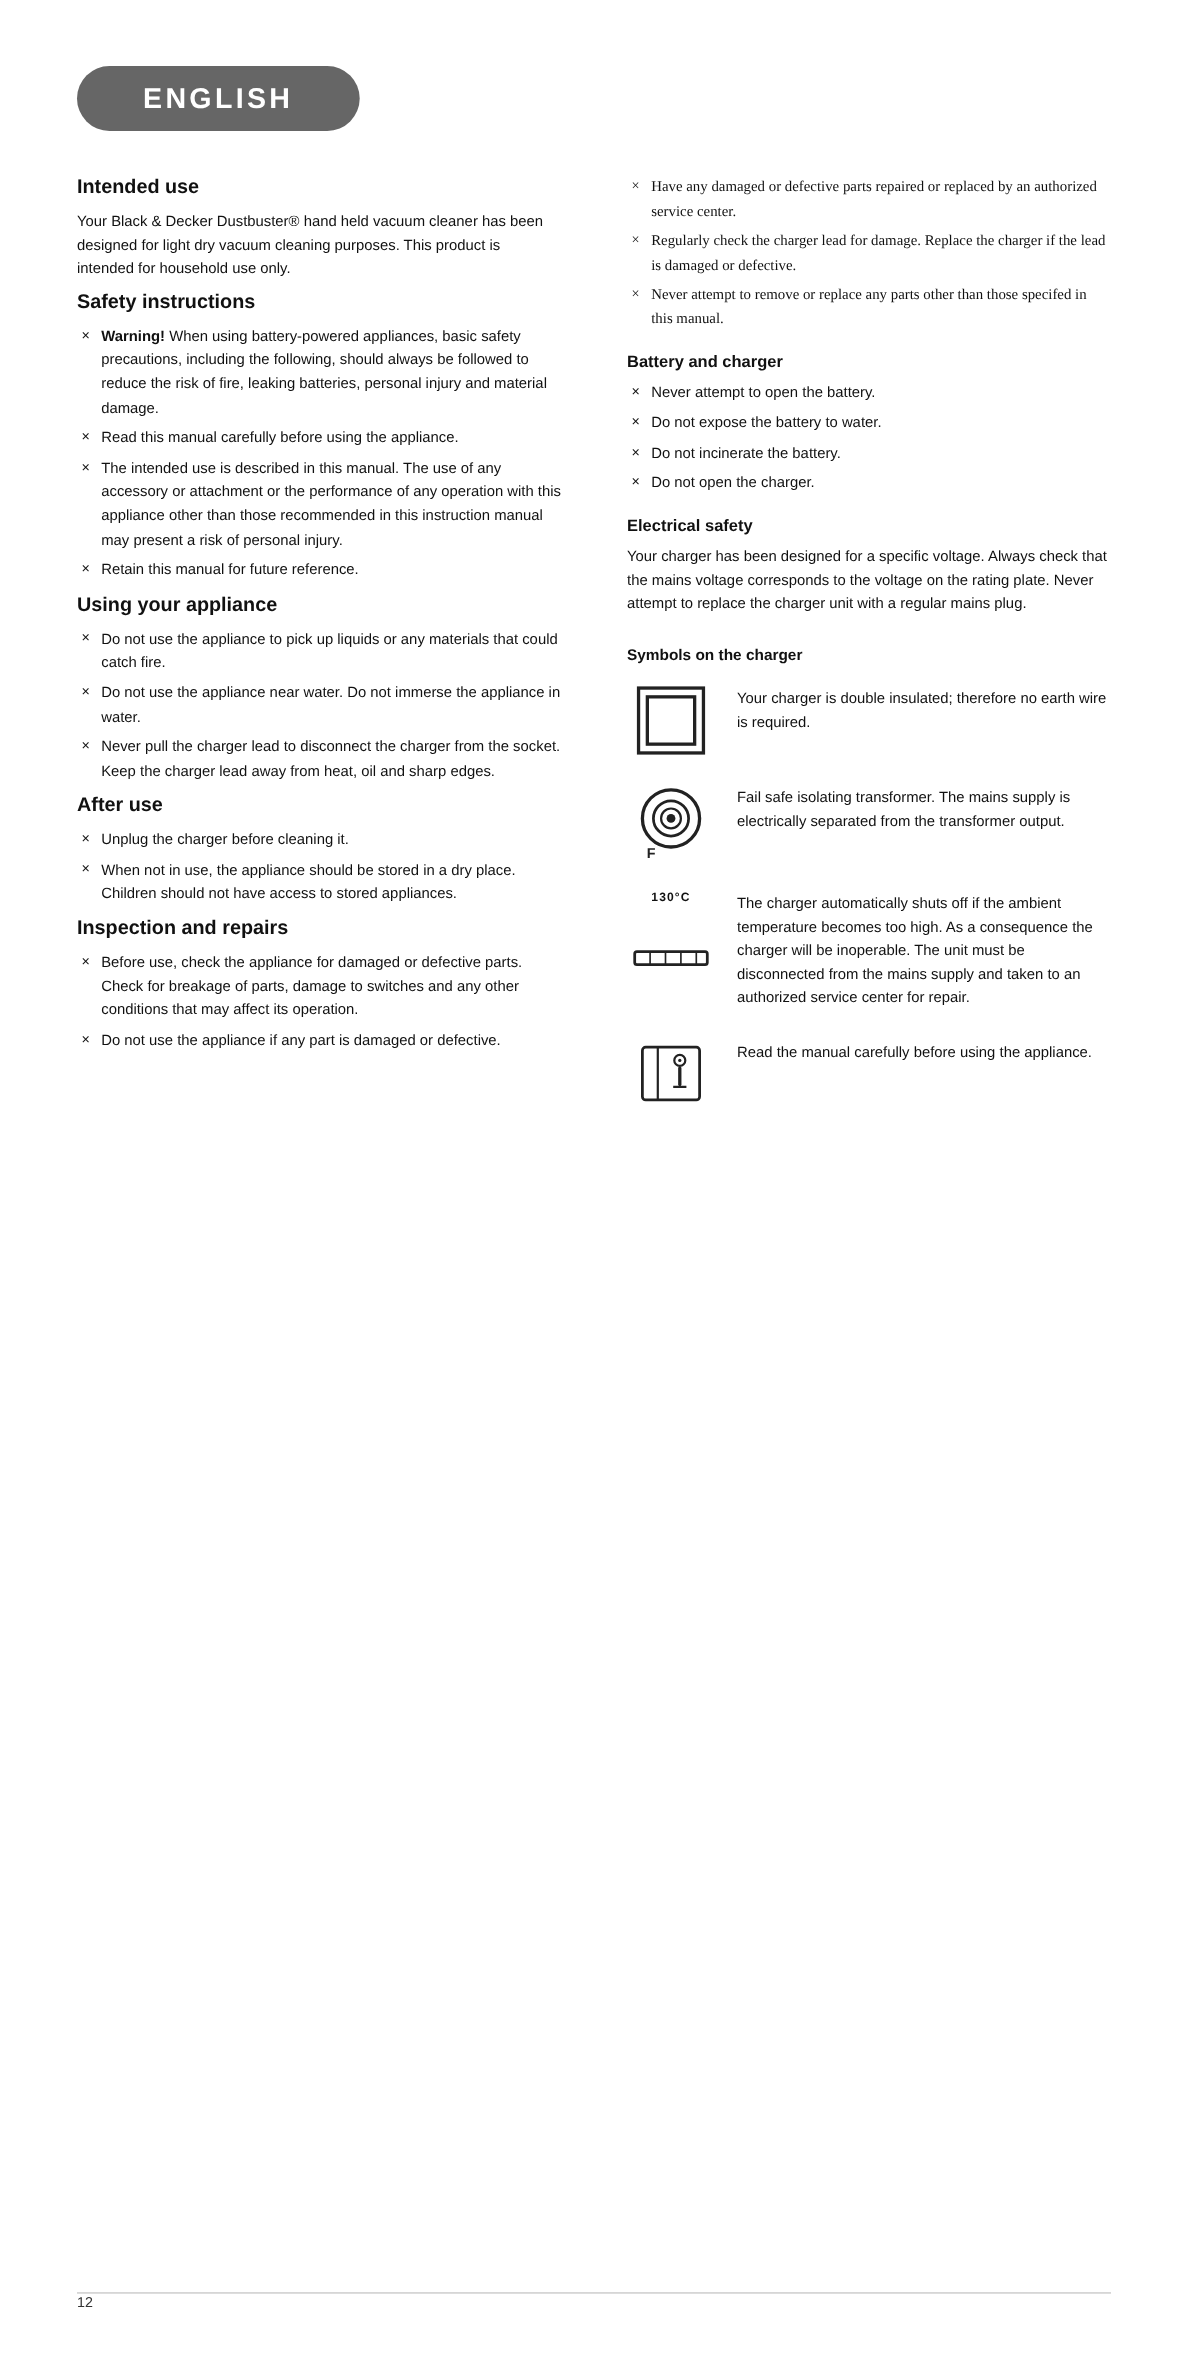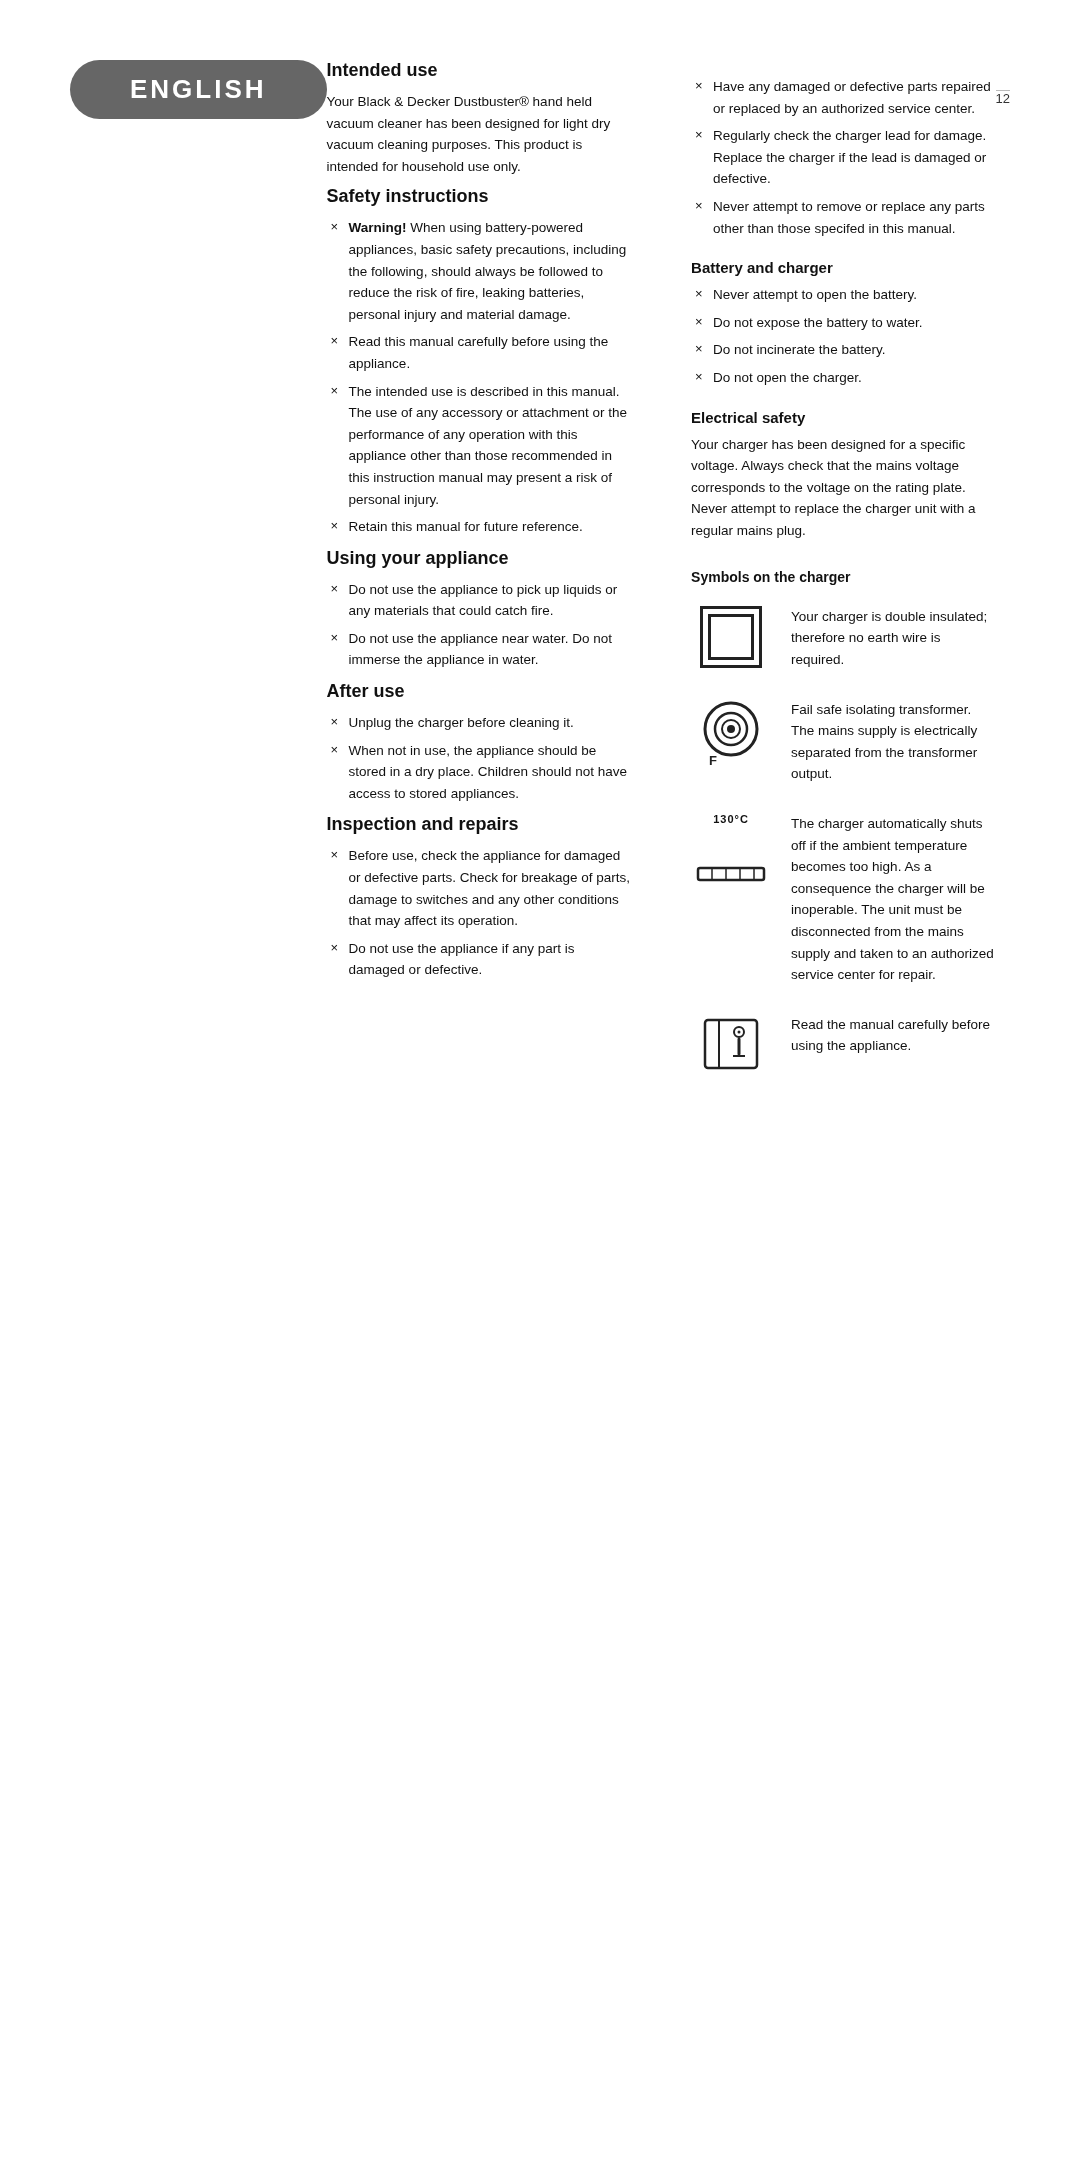--- a/index.html
+++ b/index.html
@@ -10,21 +10,21 @@
       color: #111;
       width: 1080px;
       min-height: 2160px;
       position: relative;
     }
     .page {
       width: 1080px;
       min-height: 2160px;
       padding: 60px 70px 60px 70px;
       display: flex;
-      flex-direction: row;
+      flex-direction: column;
     }
     
     .lang-badge {
       display: inline-block;
       background: #666;
       border-radius: 50px;
       padding: 14px 60px;
       margin-bottom: 40px;
       align-self: flex-start;
     }
@@ -173,39 +173,40 @@
         <li><strong>Warning!</strong> When using battery-powered appliances, basic safety precautions, including the following, should always be followed to reduce the risk of fire, leaking batteries, personal injury and material damage.</li>
         <li>Read this manual carefully before using the appliance.</li>
         <li>The intended use is described in this manual. The use of any accessory or attachment or the performance of any operation with this appliance other than those recommended in this instruction manual may present a risk of personal injury.</li>
         <li>Retain this manual for future reference.</li>
       </ul>
 
       <h2>Using your appliance</h2>
       <ul>
         <li>Do not use the appliance to pick up liquids or any materials that could catch fire.</li>
         <li>Do not use the appliance near water. Do not immerse the appliance in water.</li>
+        <li>Never pull the charger lead to disconnect the charger from the socket. Keep the charger lead away from heat, oil and sharp edges.</li>
       </ul>
 
       <h2>After use</h2>
       <ul>
         <li>Unplug the charger before cleaning it.</li>
         <li>When not in use, the appliance should be stored in a dry place. Children should not have access to stored appliances.</li>
       </ul>
 
       <h2>Inspection and repairs</h2>
       <ul>
         <li>Before use, check the appliance for damaged or defective parts. Check for breakage of parts, damage to switches and any other conditions that may affect its operation.</li>
         <li>Do not use the appliance if any part is damaged or defective.</li>
       </ul>
 
     </div>
 
     <div class="col-right">
 
-      <ul style="margin-top:16px;">
+      <ul style="margin-top:0;font-family:Liberation Serif, serif;">
         <li>Have any damaged or defective parts repaired or replaced by an authorized service center.</li>
         <li>Regularly check the charger lead for damage. Replace the charger if the lead is damaged or defective.</li>
         <li>Never attempt to remove or replace any parts other than those specifed in this manual.</li>
       </ul>
 
       <h3>Battery and charger</h3>
       <ul>
         <li>Never attempt to open the battery.</li>
         <li>Do not expose the battery to water.</li>
         <li>Do not incinerate the battery.</li>

